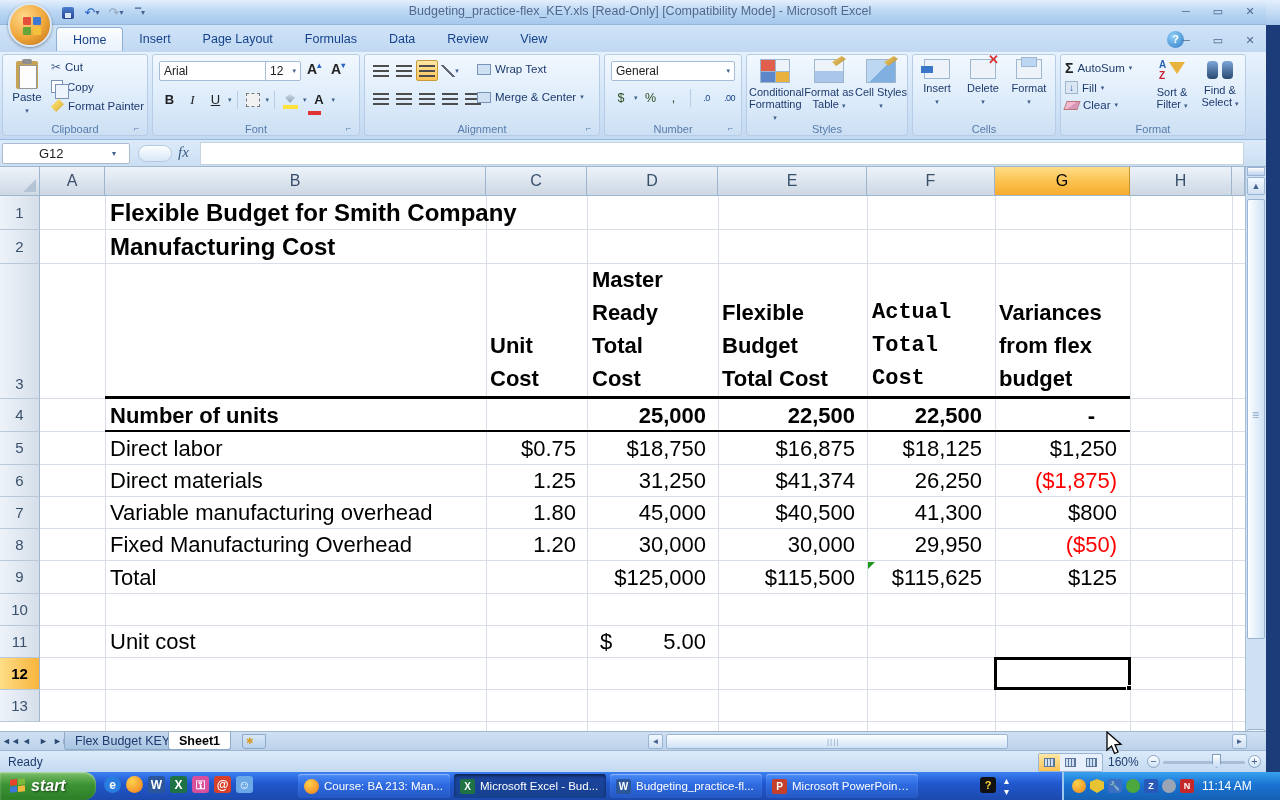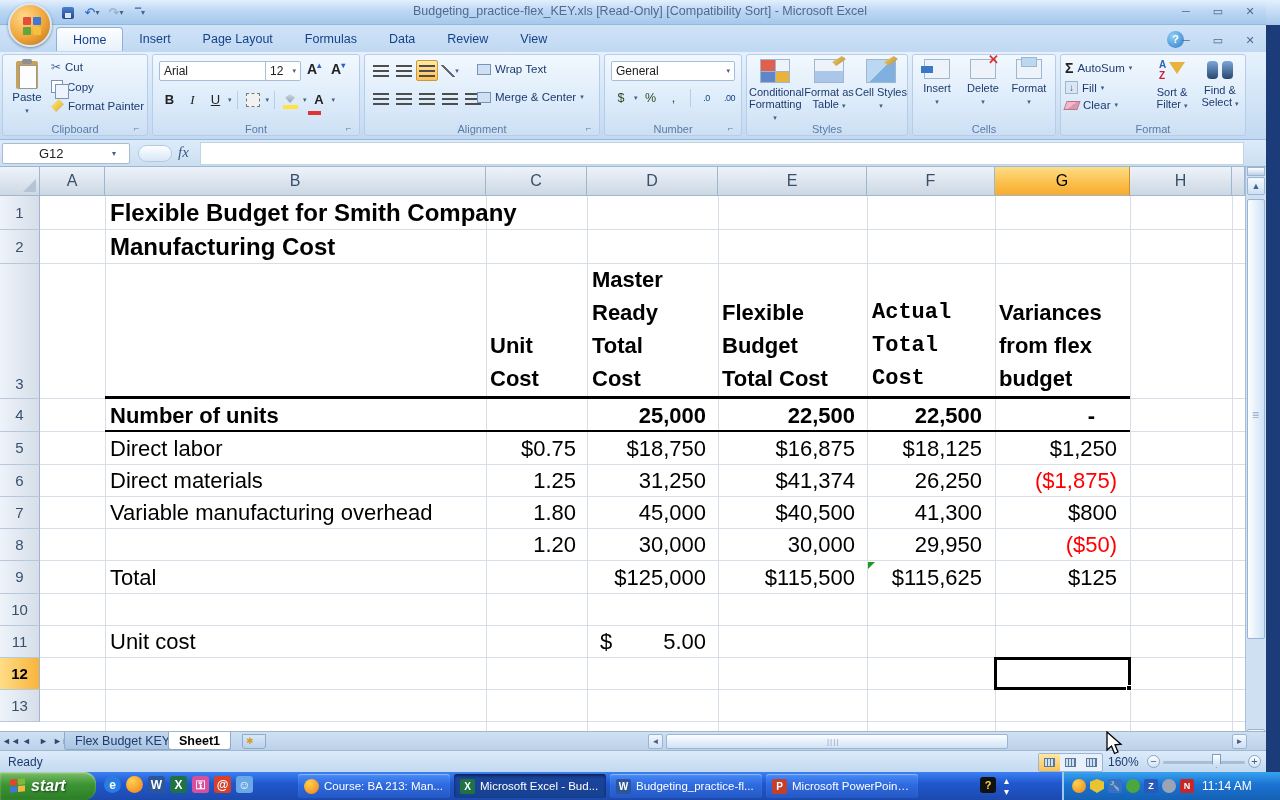--- a/index.html
+++ b/index.html
@@ -291,21 +291,21 @@
     <div id="qat">
       <span class="qat-btn">
           <span class="disk"></span>
         </span>
       <span class="qat-btn" style="color:#2a62c8;">↶<span class="qat-chev">▾</span></span>
       <span class="qat-btn" style="color:#9aa8bc;">↷<span class="qat-chev">▾</span></span>
       <span class="qat-btn">
           <span class="qat-chev">▔▾</span>
         </span>
     </div>
-    <div id="title-text">Budgeting_practice-flex_KEY.xls  [Read-Only]  [Compatibility Sort] - Microsoft Excel</div>
+    <div id="title-text">Budgeting_practice-flex_KEY.xls  [Read-Only]  [Compatibility Mode] - Microsoft Excel</div>
     <div id="win-controls">
       <span class="wbtn">─</span>
       <span class="wbtn">▭</span>
       <span class="wbtn">✕</span>
     </div>
   </div>
 
   <div id="orb">
     <div class="orb-grid">
         <i></i>
@@ -629,20 +629,21 @@
     <div class="cell num cF" style="top:269px;line-height:32px;">26,250</div>
     <div class="cell num cG neg" style="top:269px;line-height:32px;">($1,875)</div>
 
     <div class="cell rowlab" style="top:301px;line-height:32px;">Variable manufacturing overhead</div>
     <div class="cell num cC" style="top:301px;line-height:32px;">1.80</div>
     <div class="cell num cD" style="top:301px;line-height:32px;">45,000</div>
     <div class="cell num cE" style="top:301px;line-height:32px;">$40,500</div>
     <div class="cell num cF" style="top:301px;line-height:32px;">41,300</div>
     <div class="cell num cG" style="top:301px;line-height:32px;">$800</div>
 
+    <div class="cell rowlab" style="top:333px;line-height:32px;">Fixed Manufacturing Overhead</div>
     <div class="cell num cC" style="top:333px;line-height:32px;">1.20</div>
     <div class="cell num cD" style="top:333px;line-height:32px;">30,000</div>
     <div class="cell num cE" style="top:333px;line-height:32px;">30,000</div>
     <div class="cell num cF" style="top:333px;line-height:32px;">29,950</div>
     <div class="cell num cG neg" style="top:333px;line-height:32px;">($50)</div>
 
     <div class="cell rowlab" style="top:365px;line-height:33px;">Total</div>
     <div class="cell num cD" style="top:365px;line-height:33px;">$125,000</div>
     <div class="cell num cE" style="top:365px;line-height:33px;">$115,500</div>
     <div class="cell num cF" style="top:365px;line-height:33px;">$115,625</div>

